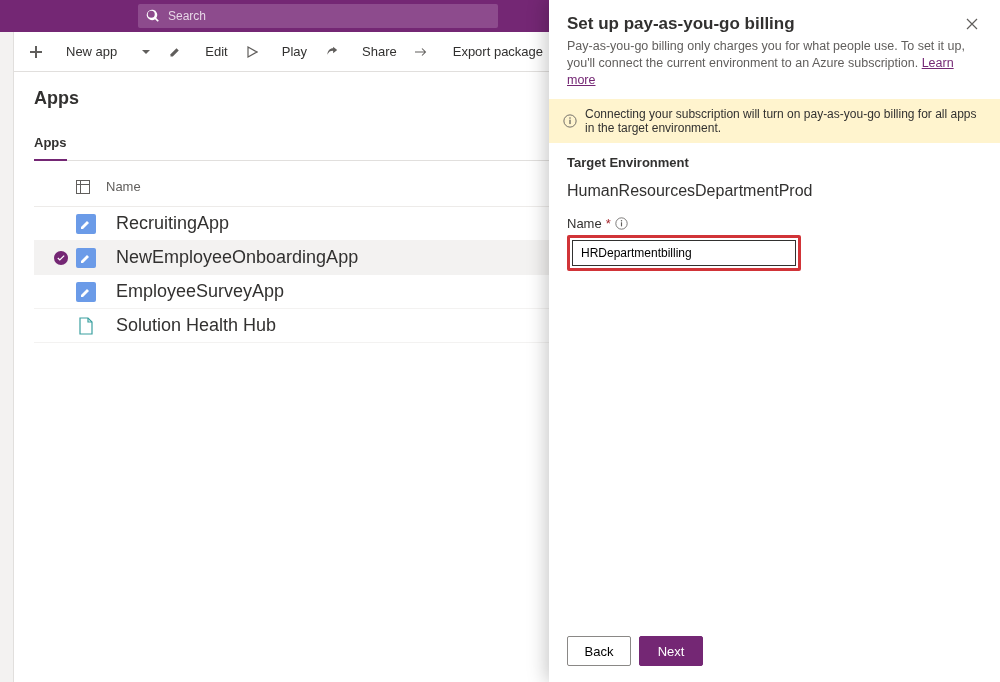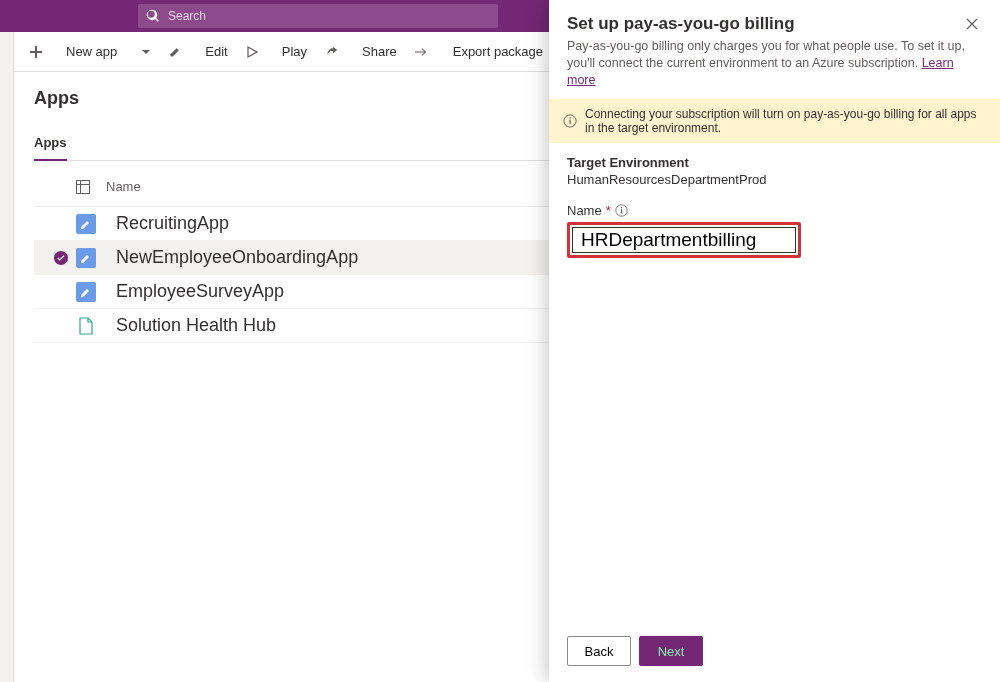--- a/index.html
+++ b/index.html
@@ -54,32 +54,32 @@
   .panel-title { font-size: 17px; font-weight: 600; flex: 1; }
   .panel-close { width: 20px; height: 20px; cursor: pointer; color: #605e5c; display: flex; align-items: center; justify-content: center; }
   .panel-desc { font-size: 12.5px; color: #605e5c; margin-top: 4px; line-height: 1.35; }
   .panel-desc a { color: #742774; }
 
   .info-bar { background: #fff4ce; padding: 8px 14px; font-size: 12px; color: #323130; display: flex; align-items: center; gap: 8px; }
   .info-bar svg { flex-shrink: 0; }
 
   .panel-body { padding: 12px 18px; flex: 1; }
   .field-block { margin-bottom: 16px; }
-  .field-label { font-size: 13px; font-weight: 600; margin-bottom: 2px; }
-  .field-value { font-size: 13px; color: #323130; }
+  .field-label { font-size: 13px; font-weight: 600; margin-bottom: 12px; }
+  .field-value { font-size: 16px; color: #323130; }
   .name-label { display: flex; align-items: center; gap: 4px; font-size: 13px; margin-bottom: 4px; }
   .name-label .req { color: #a4262c; }
   .name-label svg { fill: #605e5c; }
 
   .name-input-wrap { border: 3px solid #d13438; border-radius: 2px; padding: 2px; width: 234px; }
-  .name-input { width: 100%; height: 26px; border: 1.5px solid #323130; padding: 0 8px; font-size: 19px; outline: none; }
+  .name-input { width: 100%; height: 26px; border: 1.5px solid #323130; padding: 0 8px; font-size: 12px; outline: none; }
 
   .panel-footer { padding: 12px 18px 16px; display: flex; gap: 8px; }
   .btn { min-width: 64px; height: 30px; padding: 0 16px; border-radius: 2px; font-size: 13px; cursor: pointer; border: 1px solid #8a8886; background: #fff; }
-  .btn.primary { background: #742774; border-color: #742774; color: #86efac; }
+  .btn.primary { background: #742774; border-color: #742774; color: #ffffff; }
 
   .check-circle { width: 14px; height: 14px; border-radius: 50%; background: #742774; display: inline-flex; align-items: center; justify-content: center; }
   .check-circle svg { fill: #fff; }
 
   .pencil-icon { width: 12px; height: 12px; }
   .layout-icon { width: 14px; height: 14px; stroke: #605e5c; fill: none; stroke-width: 1; }
 </style>
 </head>
 <body>
 

